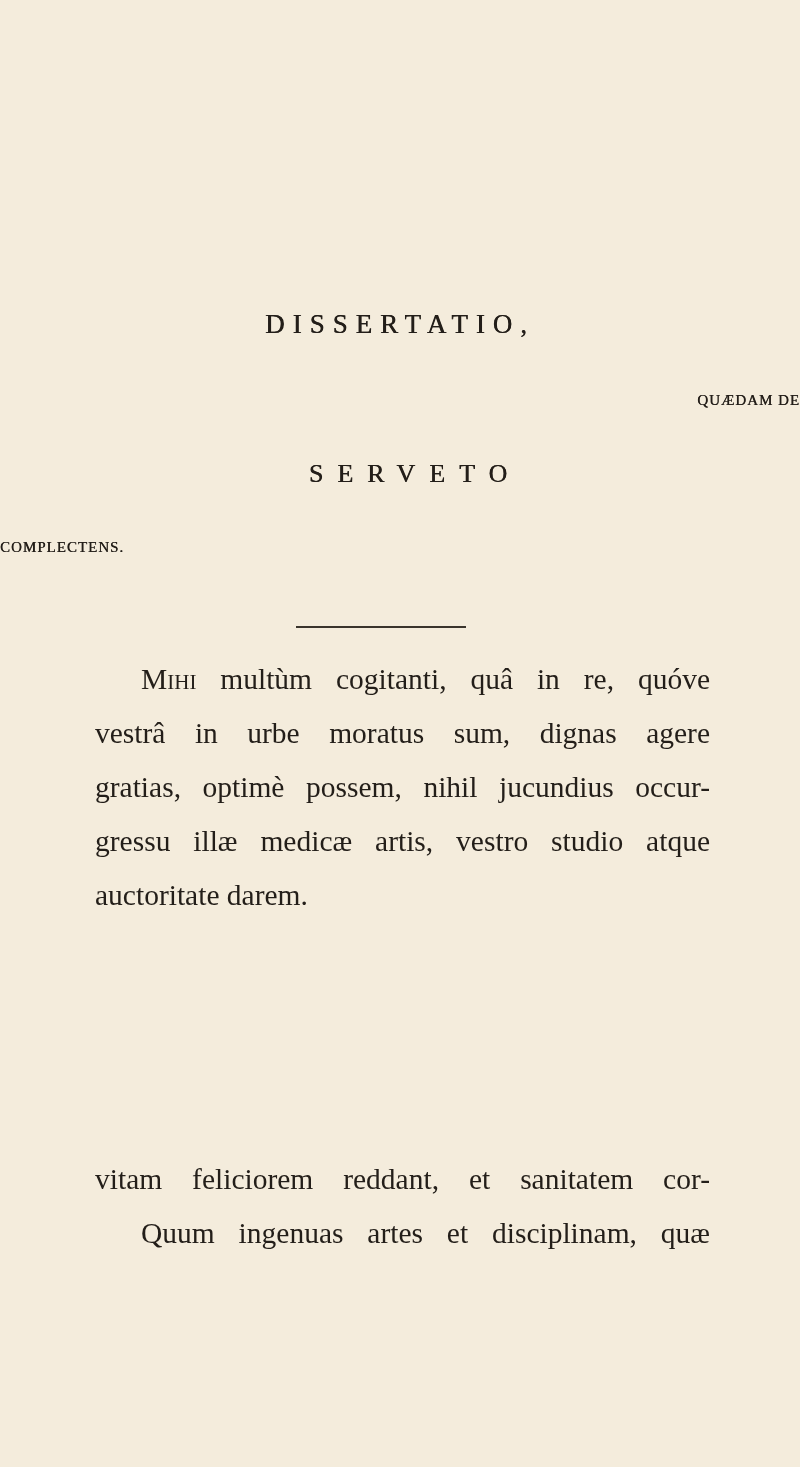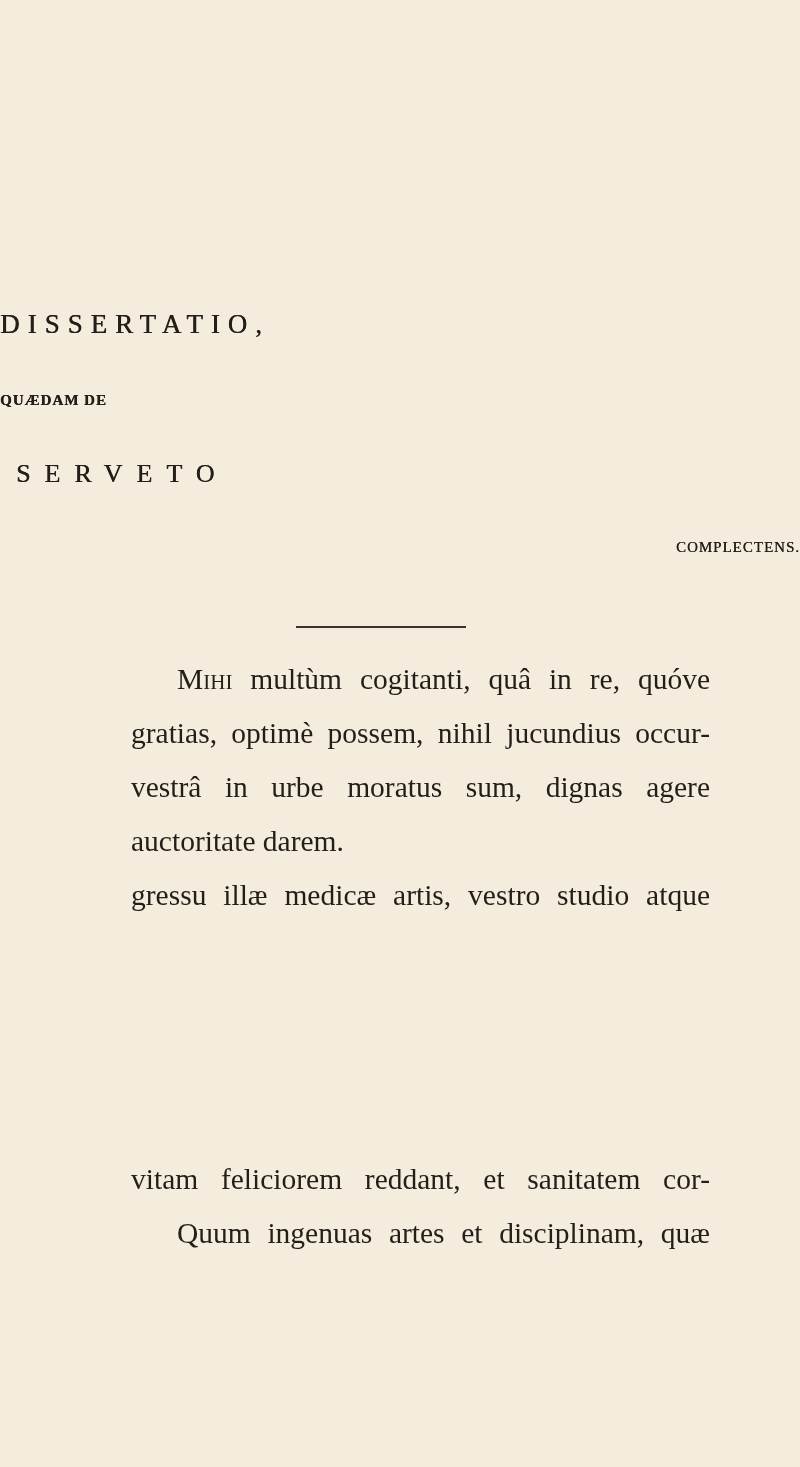--- a/index.html
+++ b/index.html
@@ -7,69 +7,68 @@
     width: 800px; height: 1467px;
     background: #f4ecdc;
     position: relative;
     overflow: hidden;
     font-family: "Liberation Serif", "DejaVu Serif", serif;
     color: #231e19;
   }
   .page { position: absolute; inset: 0; }
   .title {
     position: absolute; left: 0; right: 0; top: 309px;
-    font-size: 27px; letter-spacing: 8px;
+    text-align: center; font-size: 27px; letter-spacing: 8px;
     font-weight: normal; text-shadow: 0.4px 0 0 #231e19;
   }
   .sub1 {
     position: absolute; left: 0; right: 0; top: 392px;
-    text-align: left; font-size: 15px; letter-spacing: 1px;
+    text-align: right; font-size: 15px; letter-spacing: 1px;
     text-shadow: 0.3px 0 0 #231e19;
-    font-weight: bold;
   }
   .name {
     position: absolute; left: 0; right: 0; top: 459px;
-    font-size: 26px; letter-spacing: 14px;
-    text-shadow: 0.4px 0 0 #231e19; padding-left: 16px;
+    text-align: center; font-size: 26px; letter-spacing: 14px;
+    text-shadow: 0.4px 0 0 #231e19; padding-left: 30px;
   }
   .sub2 {
     position: absolute; left: 0; right: 0; top: 539px;
-    text-align: right; font-size: 15px; letter-spacing: 1px;
+    text-align: left; font-size: 15px; letter-spacing: 1px;
     text-shadow: 0.3px 0 0 #231e19;
   }
   .rule {
     position: absolute; left: 296px; width: 170px; top: 626px;
     height: 1.6px; background: #3a342c;
   }
   .para {
     position: absolute; left: 95px; width: 615px;
     font-size: 29.5px;
   }
-  .line { display: block; height: 54px; line-height: 54px; text-align: justify; text-align-last: justify; white-space: nowrap; margin-left: 36px; }
+  .line { display: block; height: 54px; line-height: 54px; text-align: justify; text-align-last: justify; white-space: nowrap; }
   .line.last { text-align-last: left; }
   .line.indent { padding-left: 46px; }
   .sc { font-variant: small-caps; }
   .p1 { top: 652px; }
   .p2 { top: 1152px; }
 </style>
 </head>
 <body>
 
 <div class="page">
   <div class="title">DISSERTATIO,</div>
   <div class="sub1">QUÆDAM DE</div>
   <div class="name">SERVETO</div>
   <div class="sub2">COMPLECTENS.</div>
   <div class="rule"></div>
 
   <div class="para p1">
     <span class="line indent"><span class="sc">Mihi</span><span> multùm cogitanti, quâ in re, quóve</span></span>
+    <span class="line">vestrâ in urbe moratus sum, dignas agere</span>
     <span class="line">gratias, optimè possem, nihil jucundius occur-</span>
-    <span class="line">vestrâ in urbe moratus sum, dignas agere</span>
+    <span class="line">gressu illæ medicæ artis, vestro studio atque</span>
     <span class="line last">auctoritate darem.</span>
-    <span class="line">gressu illæ medicæ artis, vestro studio atque</span>
   </div>
 
   <div class="para p2">
     <span class="line">vitam feliciorem reddant, et sanitatem cor-</span>
     <span class="line indent">Quum ingenuas artes et disciplinam, quæ</span>
   </div>
 </div>
 
 </body></html>

